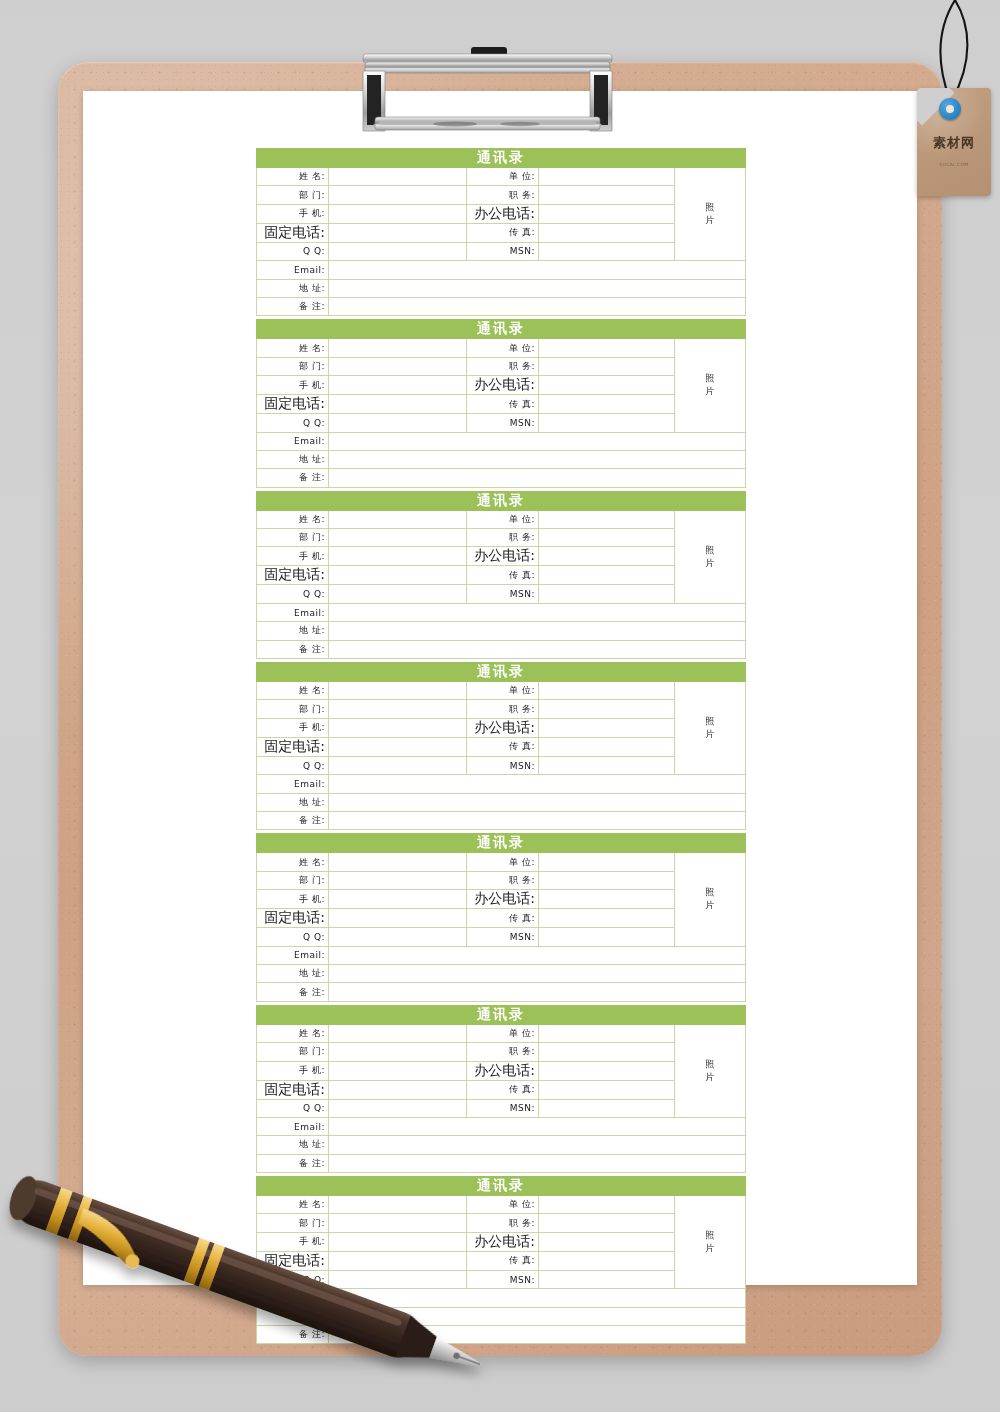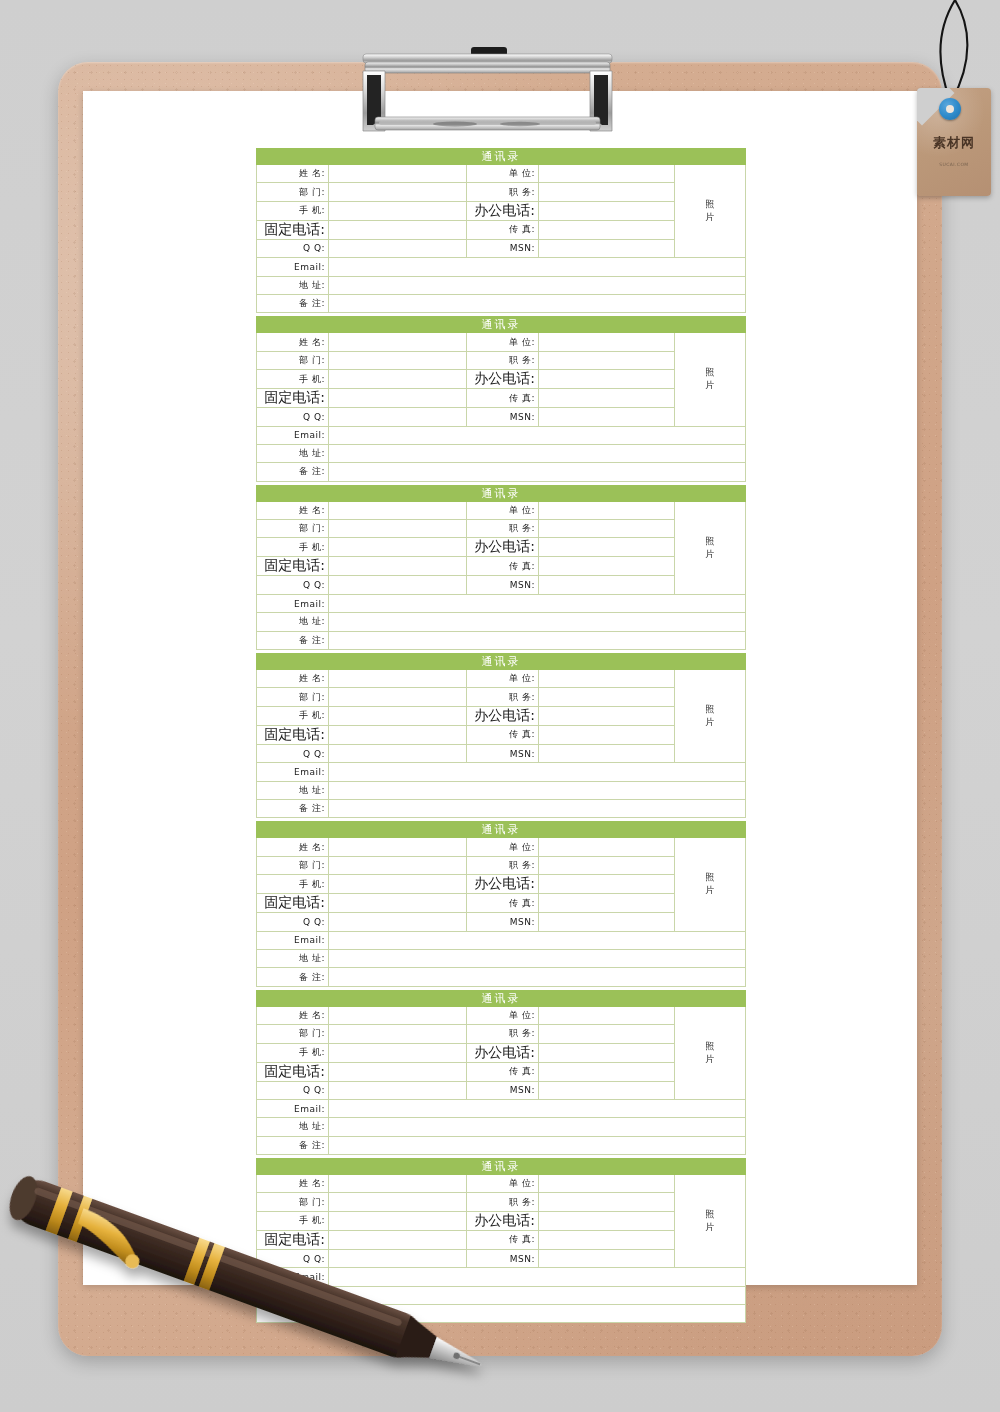--- a/index.html
+++ b/index.html
@@ -190,22 +190,22 @@
     height: 17.4px;
     padding: 0;
     background: #ffffff;
   }
   .band {
     background: #9bc158 !important;
     border: 1px solid #9bc158 !important;
     height: 14px !important;
     text-align: center;
     color: #ffffff;
-    font-size: 11px;
-    font-weight: normal;
+    font-size: 14px;
+    font-weight: bold;
     letter-spacing: 2px;
   }
   .lbl {
     text-align: right;
     padding-right: 3px !important;
     font-size: 9px;
     color: #1a1a1a;
     white-space: nowrap;
     letter-spacing: 0.5px;
   }

